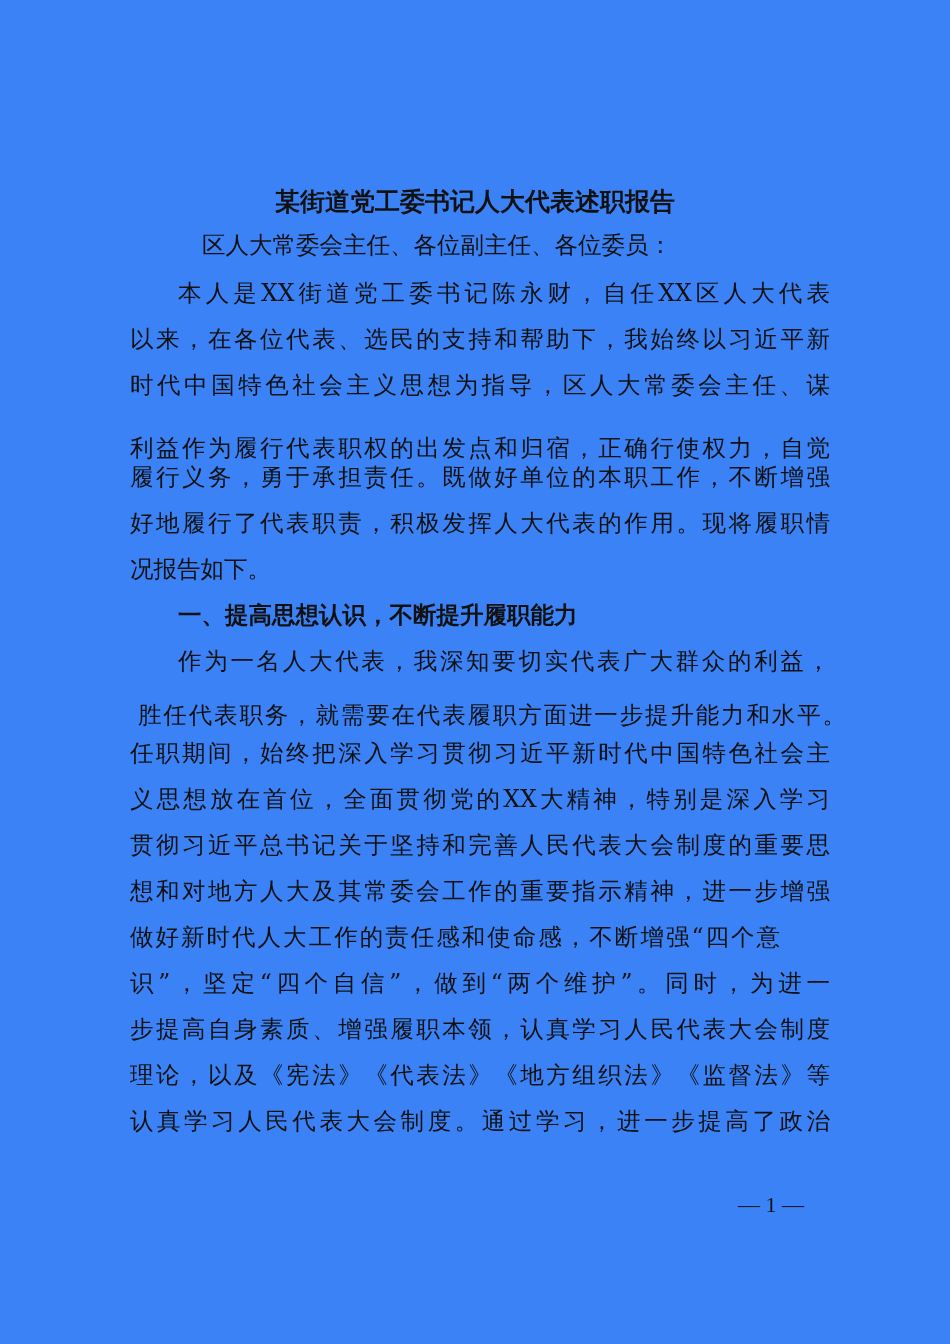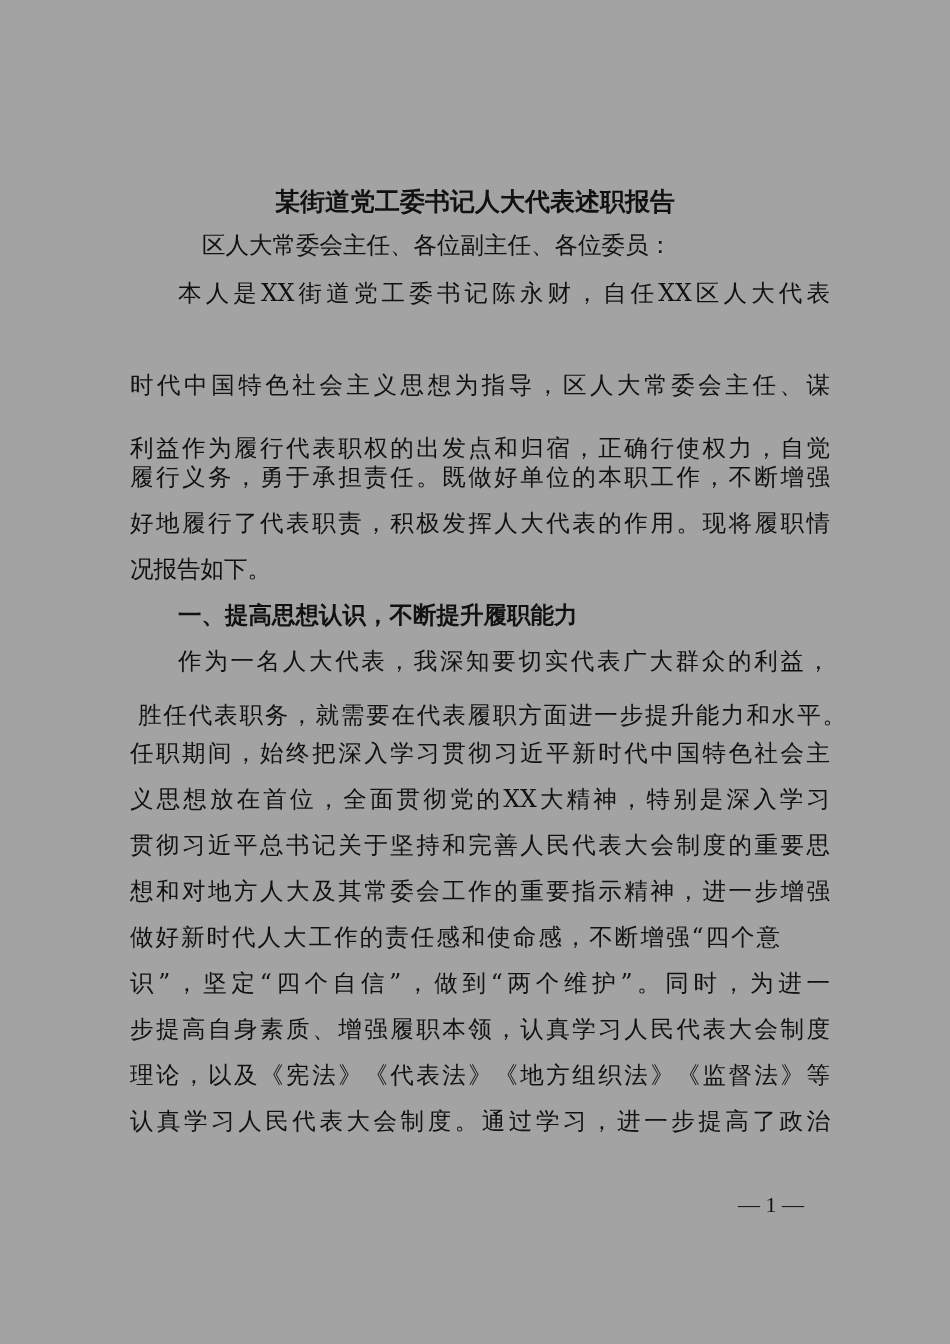--- a/index.html
+++ b/index.html
@@ -1,38 +1,39 @@
 <!DOCTYPE html>
 <html><head>
 <meta charset="utf-8">
 <style>
   html, body { margin: 0; padding: 0; background: #ffffff; }
   body { width: 950px; height: 1344px; position: relative; overflow: hidden;
          font-family: "DejaVu Serif", "Liberation Serif", serif; color: #111; }
-  .page { position: absolute; left: 0; top: 0; width: 950px; height: 1344px; background: #a3a3a3; }
+  .page { position: absolute; left: 0; top: 0; width: 950px; height: 1344px; background: #3b82f6; }
   .title { position: absolute; left: 0; width: 950px; top: 184px; text-align: center;
            font-size: 25px; font-weight: bold; letter-spacing: 0px; line-height: 36px; }
   .line { position: absolute; left: 130px; width: 700px; font-size: 23.5px; line-height: 34px;
           white-space: nowrap; text-align: justify; text-align-last: justify; letter-spacing: 0; }
   .line.indent { left: 178px; width: 652px; }
   .line.last { text-align-last: left; }
   .heading { position: absolute; left: 178px; font-size: 23.5px; font-weight: bold; line-height: 34px;
              font-family: "DejaVu Sans", "Liberation Sans", sans-serif; white-space: nowrap; }
   .pagenum { position: absolute; left: 738px; top: 1190px; font-size: 22px; line-height: 30px;
              font-family: "Liberation Serif", serif; white-space: nowrap; }
 </style>
 </head>
 <body>
 
 <div class="page">
   <div class="title">某街道党工委书记人大代表述职报告</div>
 
   <div class="line indent last" style="top:228px;margin-left:24px;">区人大常委会主任、各位副主任、各位委员：</div>
 
   <div class="line indent" style="top:276px;">本人是XX街道党工委书记陈永财，自任XX区人大代表</div>
+  <div class="line" style="top:322px;">以来，在各位代表、选民的支持和帮助下，我始终以习近平新</div>
   <div class="line" style="top:368px;">时代中国特色社会主义思想为指导，区人大常委会主任、谋</div>
   <div class="line" style="top:431px;">利益作为履行代表职权的出发点和归宿，正确行使权力，自觉</div>
   <div class="line" style="top:460px;">履行义务，勇于承担责任。既做好单位的本职工作，不断增强</div>
   <div class="line" style="top:506px;">好地履行了代表职责，积极发挥人大代表的作用。现将履职情</div>
   <div class="line last" style="top:552px;">况报告如下。</div>
 
   <div class="heading" style="top:598px;">一、提高思想认识，不断提升履职能力</div>
 
   <div class="line indent" style="top:644px;">作为一名人大代表，我深知要切实代表广大群众的利益，</div>
   <div class="line" style="top:698px; width:708px;margin-left:8px;">胜任代表职务，就需要在代表履职方面进一步提升能力和水平。</div>

